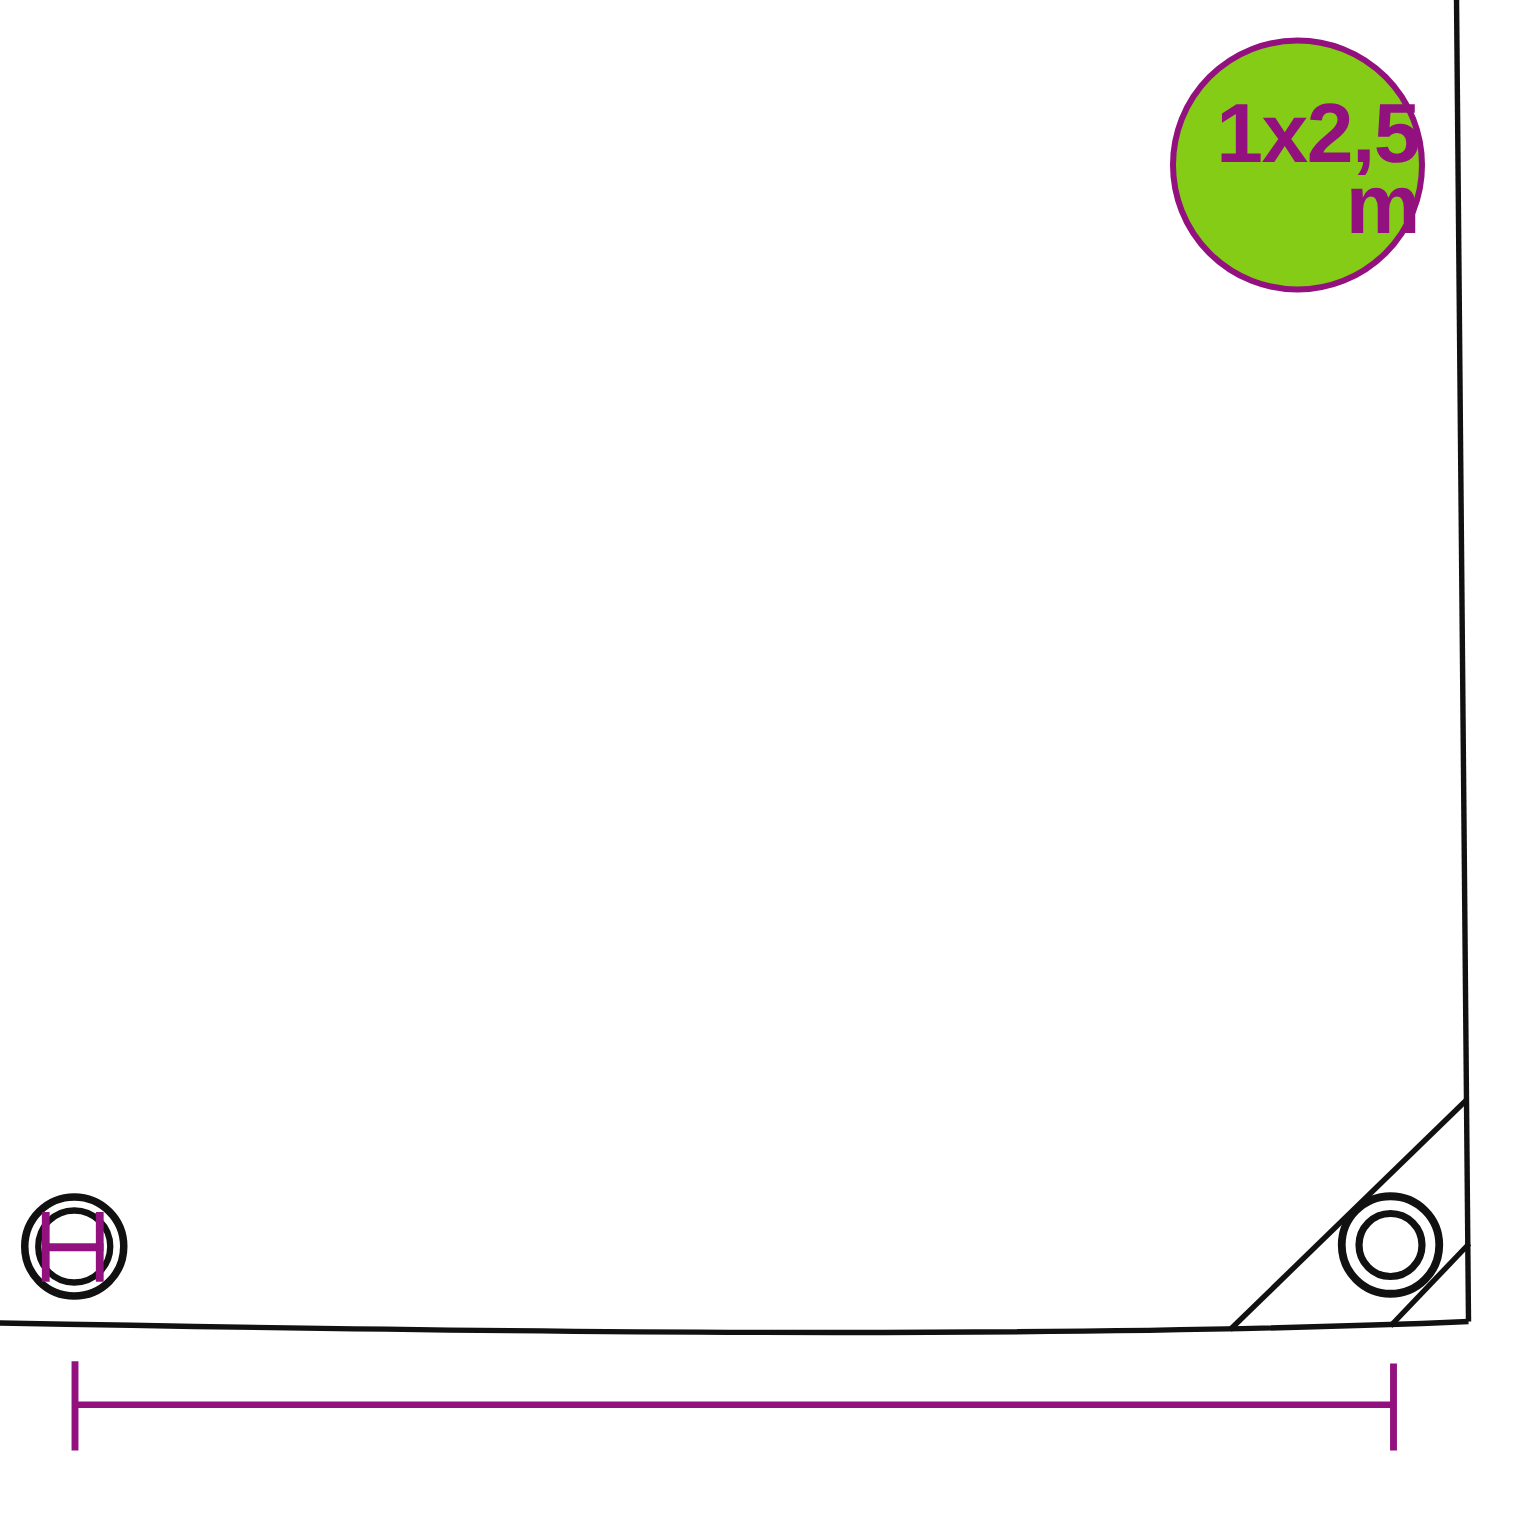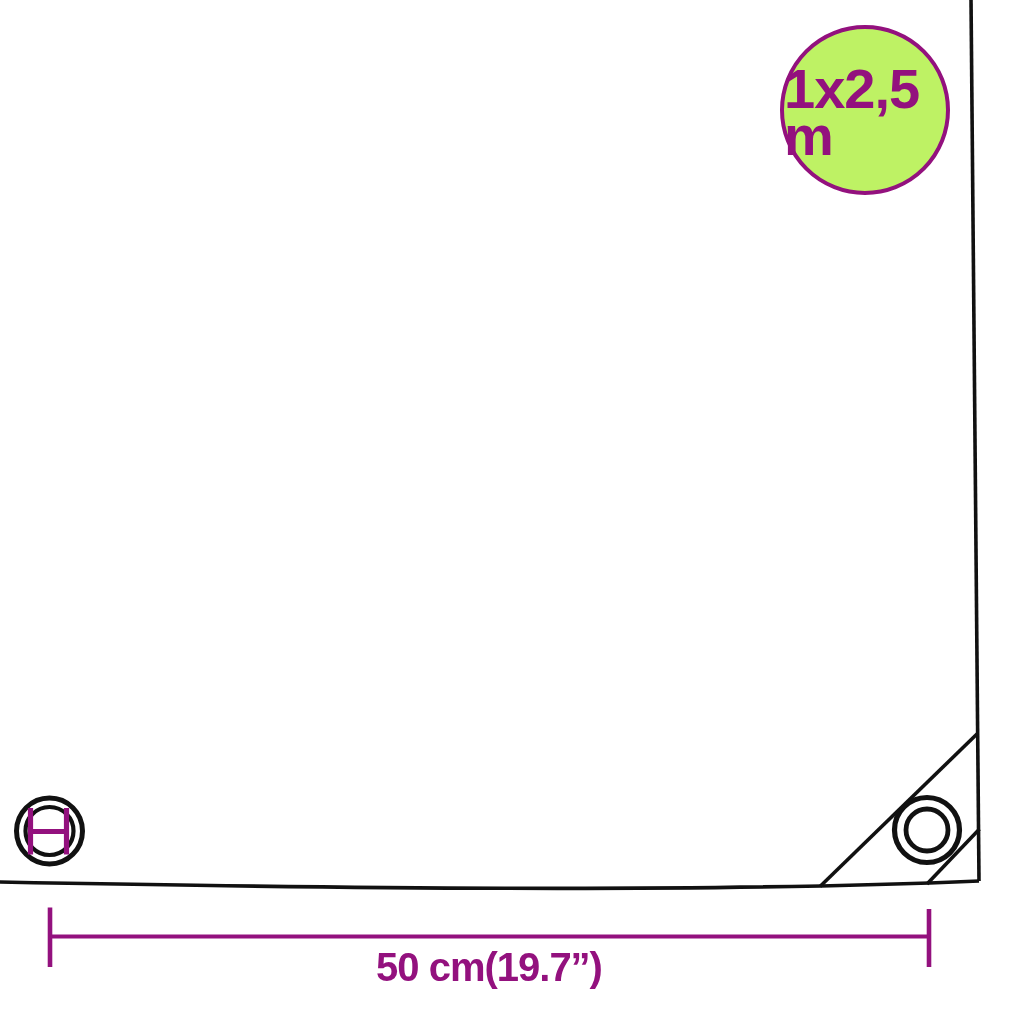--- a/index.html
+++ b/index.html
@@ -24,24 +24,24 @@
   }
   .badge {
     position: absolute;
     left: 780px;
     top: 25px;
     width: 170px;
     height: 170px;
     box-sizing: border-box;
     border: 4px solid var(--accent, #93117E);
     border-radius: 50%;
-    background: #bef264;
+    background: #84cc16;
     display: flex;
     flex-direction: column;
-    align-items: flex-start;
+    align-items: flex-end;
     justify-content: center;
     color: var(--accent, #93117E);
     font-weight: bold;
     font-size: 56px;
     line-height: 47px;
     letter-spacing: -1px;
     text-align: center;
     padding-top: 4px;
   }
   .eyelet-label {
@@ -106,15 +106,14 @@
       <line x1="51" y1="936.5" x2="928" y2="936.5" stroke-width="4.2"></line>
     </g>
   </svg>
 
   <div class="badge">
     <div>1x2,5</div>
     <div>m</div>
   </div>
 
 
-  <div class="spacing-label">50 cm(19.7”)</div>
 
 </div>
 
 </body></html>

